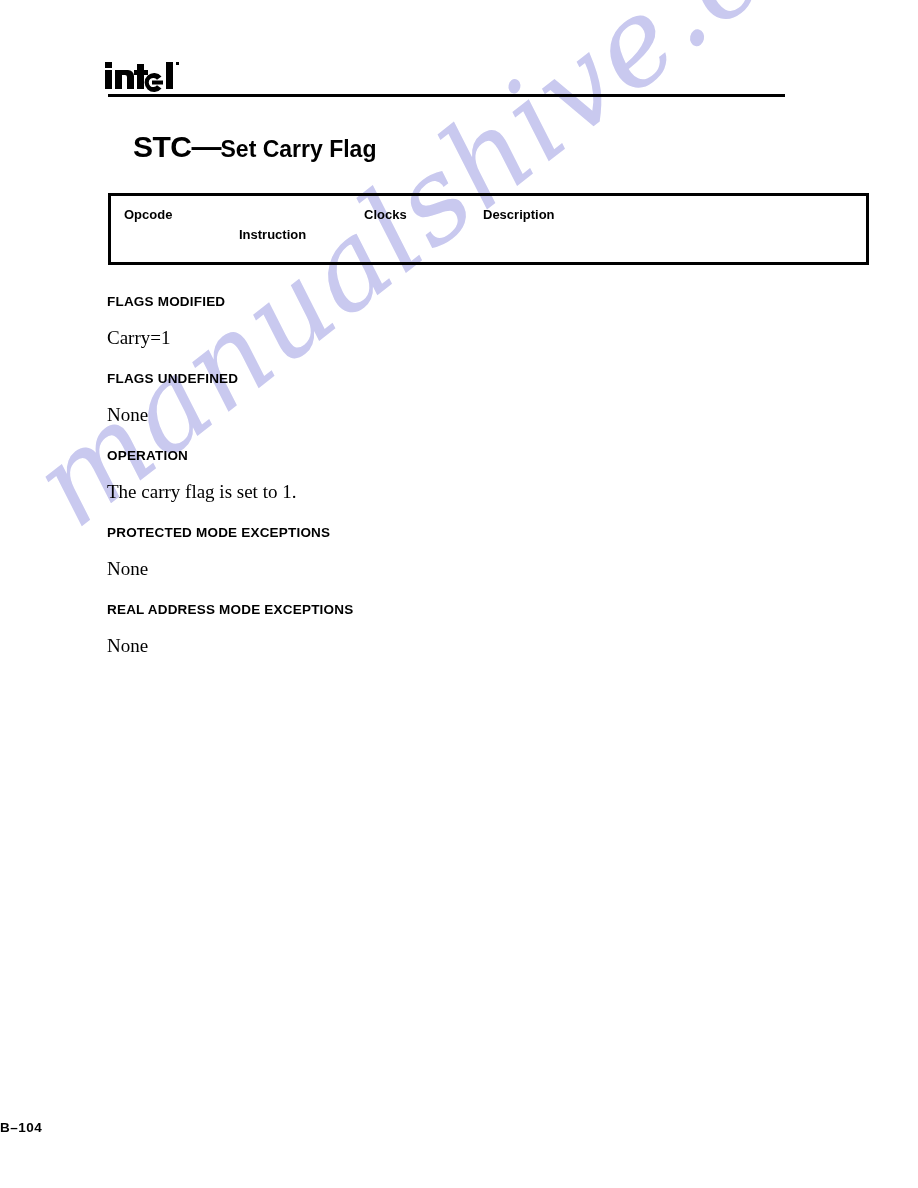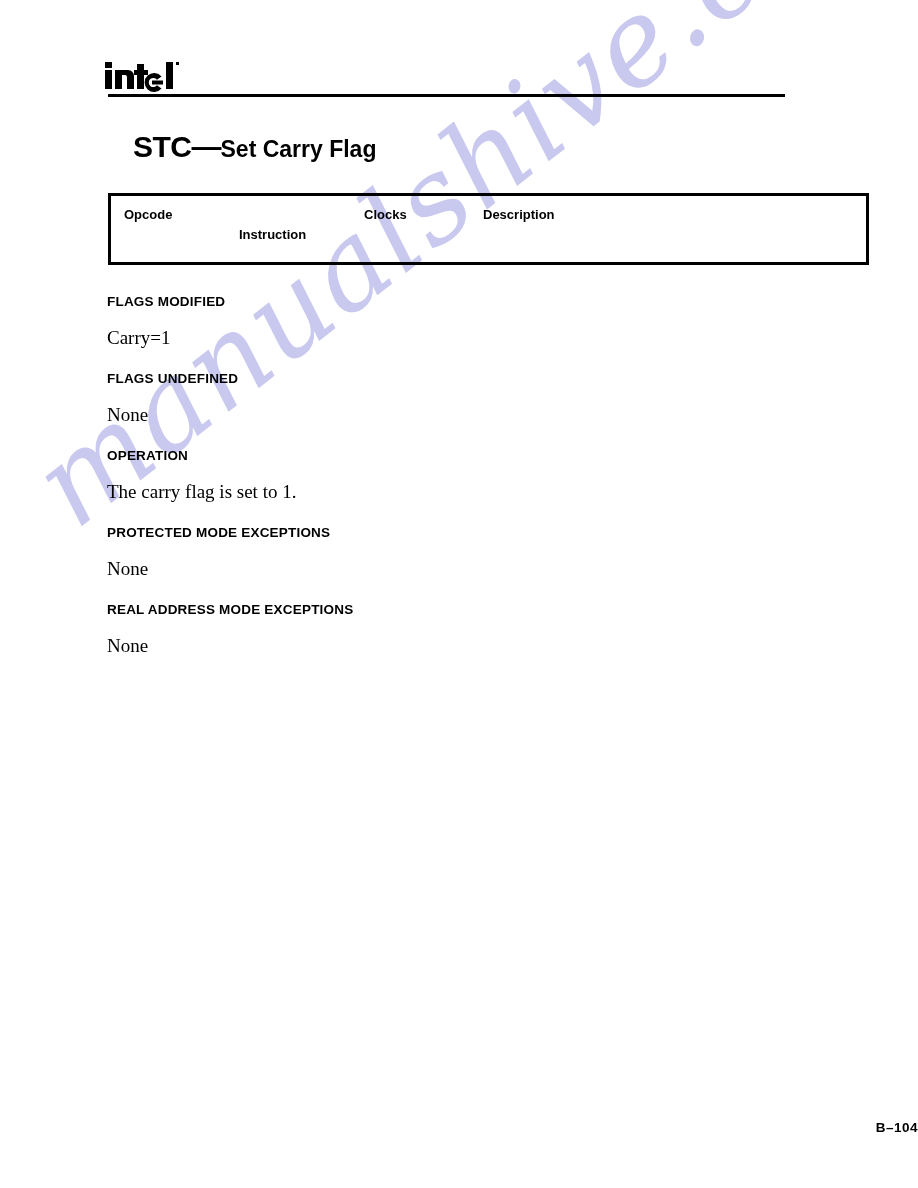--- a/index.html
+++ b/index.html
@@ -155,21 +155,21 @@
   #b-protected       { top: 558px; }
   #h-real-address    { top: 602px; }
   #b-real-address    { top: 635px; }
 
   
   #footer-page {
     position: absolute;
     left: 0;
     top: 1120px;
     width: 918px;
-    text-align: right;
+    text-align: left;
     font-size: 13.5px;
     font-weight: bold;
     letter-spacing: 0.5px;
   }
 </style>
 </head>
 <body>
 
 <div id="page">
 

